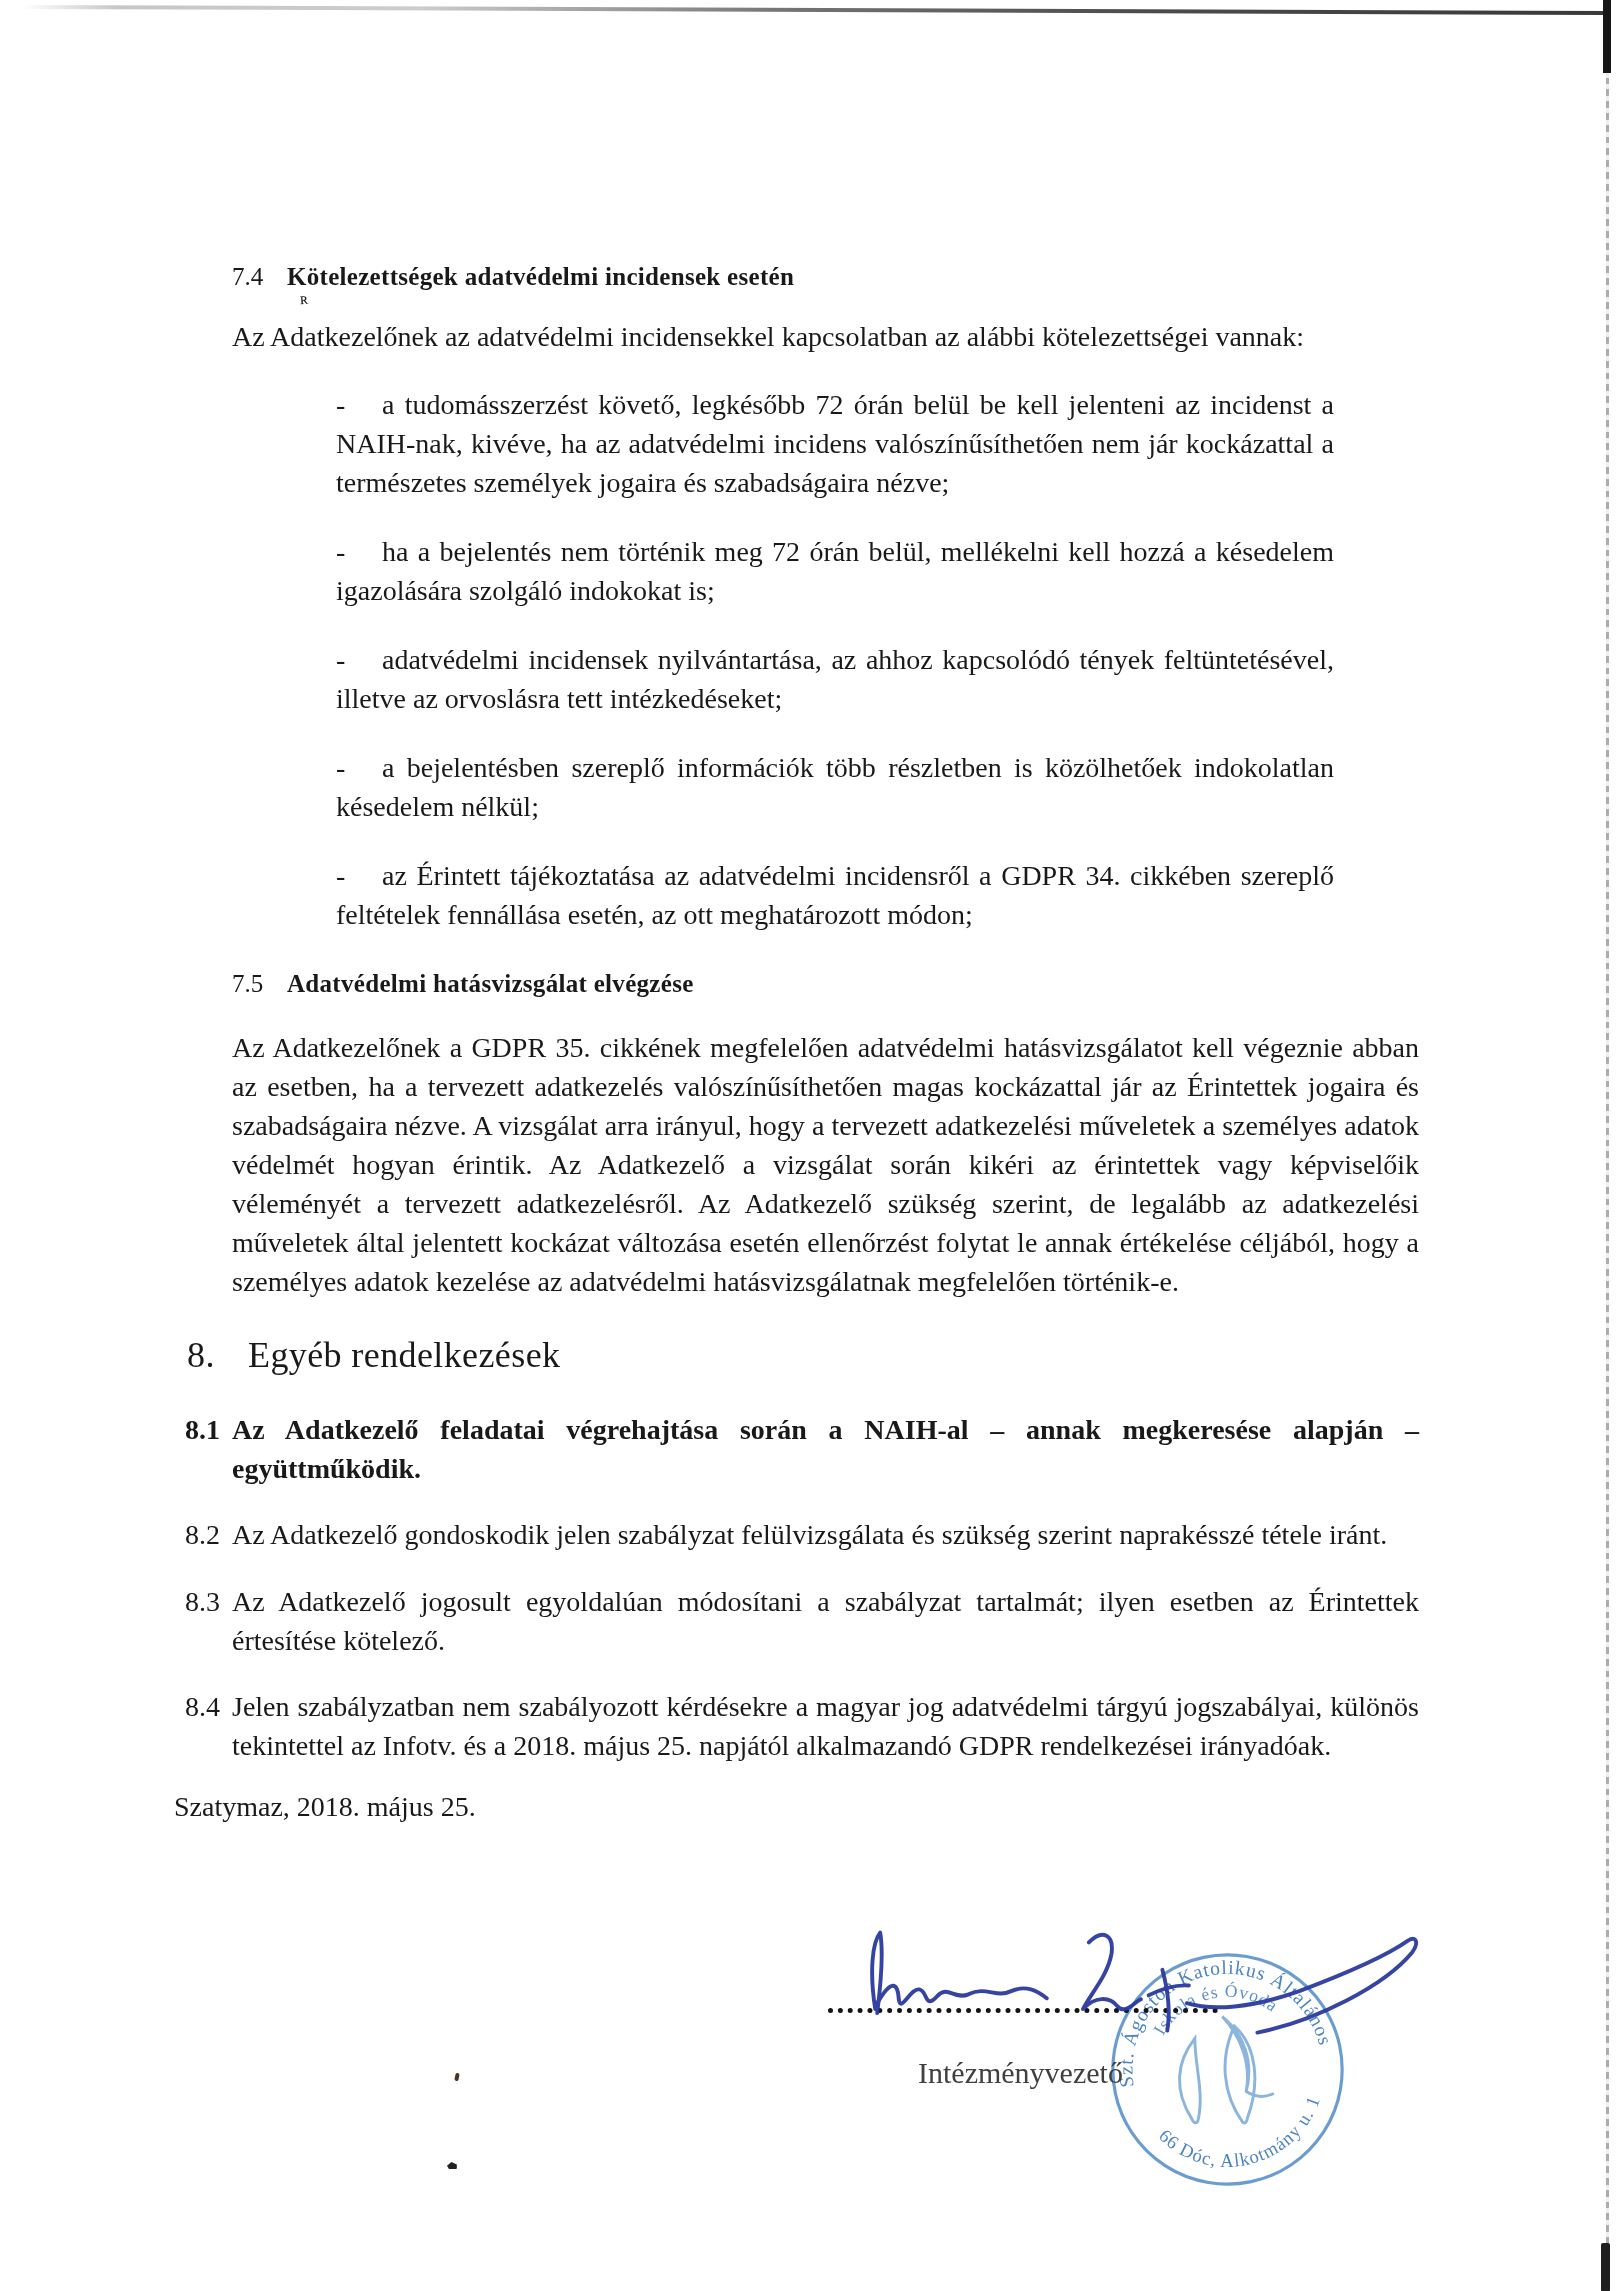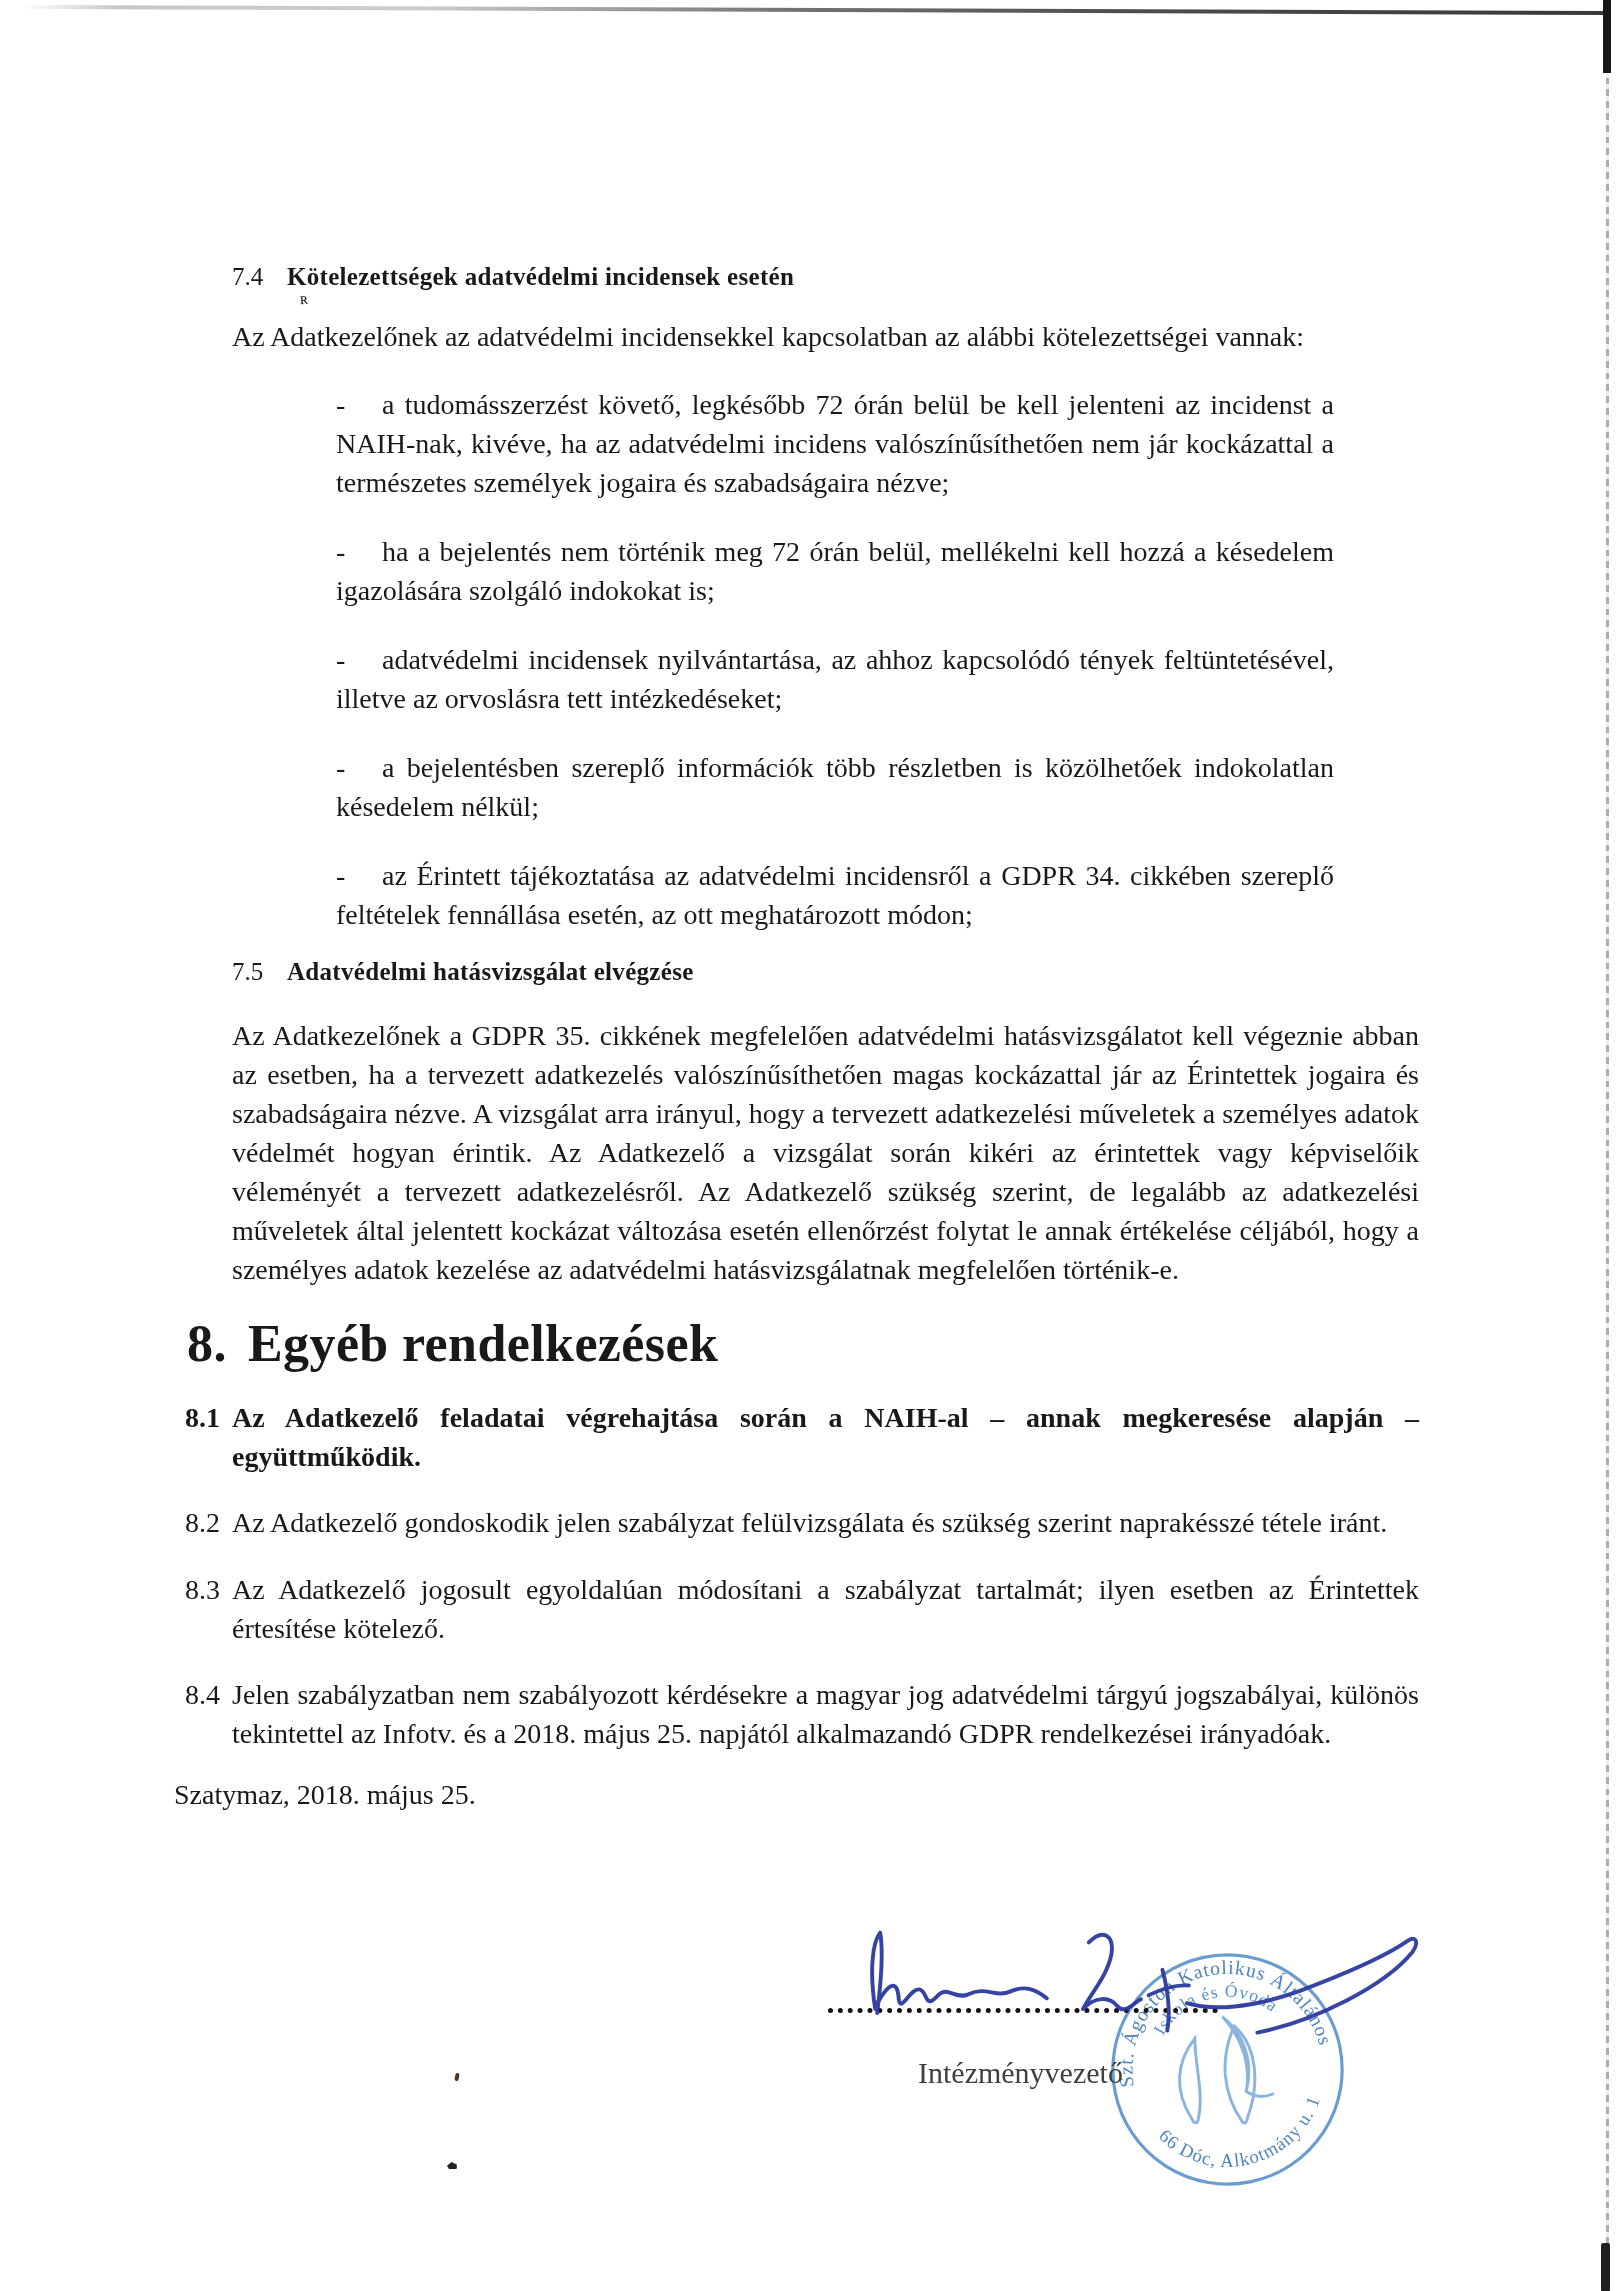--- a/index.html
+++ b/index.html
@@ -40,24 +40,24 @@
     font-size:28px;line-height:39px;
   }
   .h-sub{font-size:25px;line-height:39px;margin:0;}
   .h-sub .sec-num{font-weight:normal;display:inline-block;width:55px;}
   .h-sub .sec-title{font-weight:bold;letter-spacing:0.3px;}
   .p-intro{margin:20.6px 0 0 0;text-align:justify;}
   .bullet-list{margin-top:29px;}
   .bullet{margin-left:104px;width:998px;text-align:justify;}
   .bullet + .bullet{margin-top:30px;}
   .bullet .dash{display:inline-block;width:46px;}
-  .h75{margin-top:18px;}
+  .h75{margin-top:30px;}
   .p75{margin:25.5px 0 0 0;text-align:justify;}
   .h8{
-    margin:29px 0 0 -45px;font-size:52px;line-height:51px;font-weight:bold;
+    margin:29px 0 0 -45px;font-size:36px;line-height:51px;font-weight:normal;
     letter-spacing:0.4px;
   }
   .h8 .sec-num{display:inline-block;width:61px;}
   .numbered{position:relative;margin-top:27.4px;text-align:justify;}
   .numbered.first{margin-top:29px;font-weight:bold;}
   .numbered .num{position:absolute;left:-47px;top:0;}
   .date-line{margin:21.6px 0 0 -58px;}
   
   .sig-dotted{
     position:absolute;left:828px;top:2008px;width:390px;height:0;

